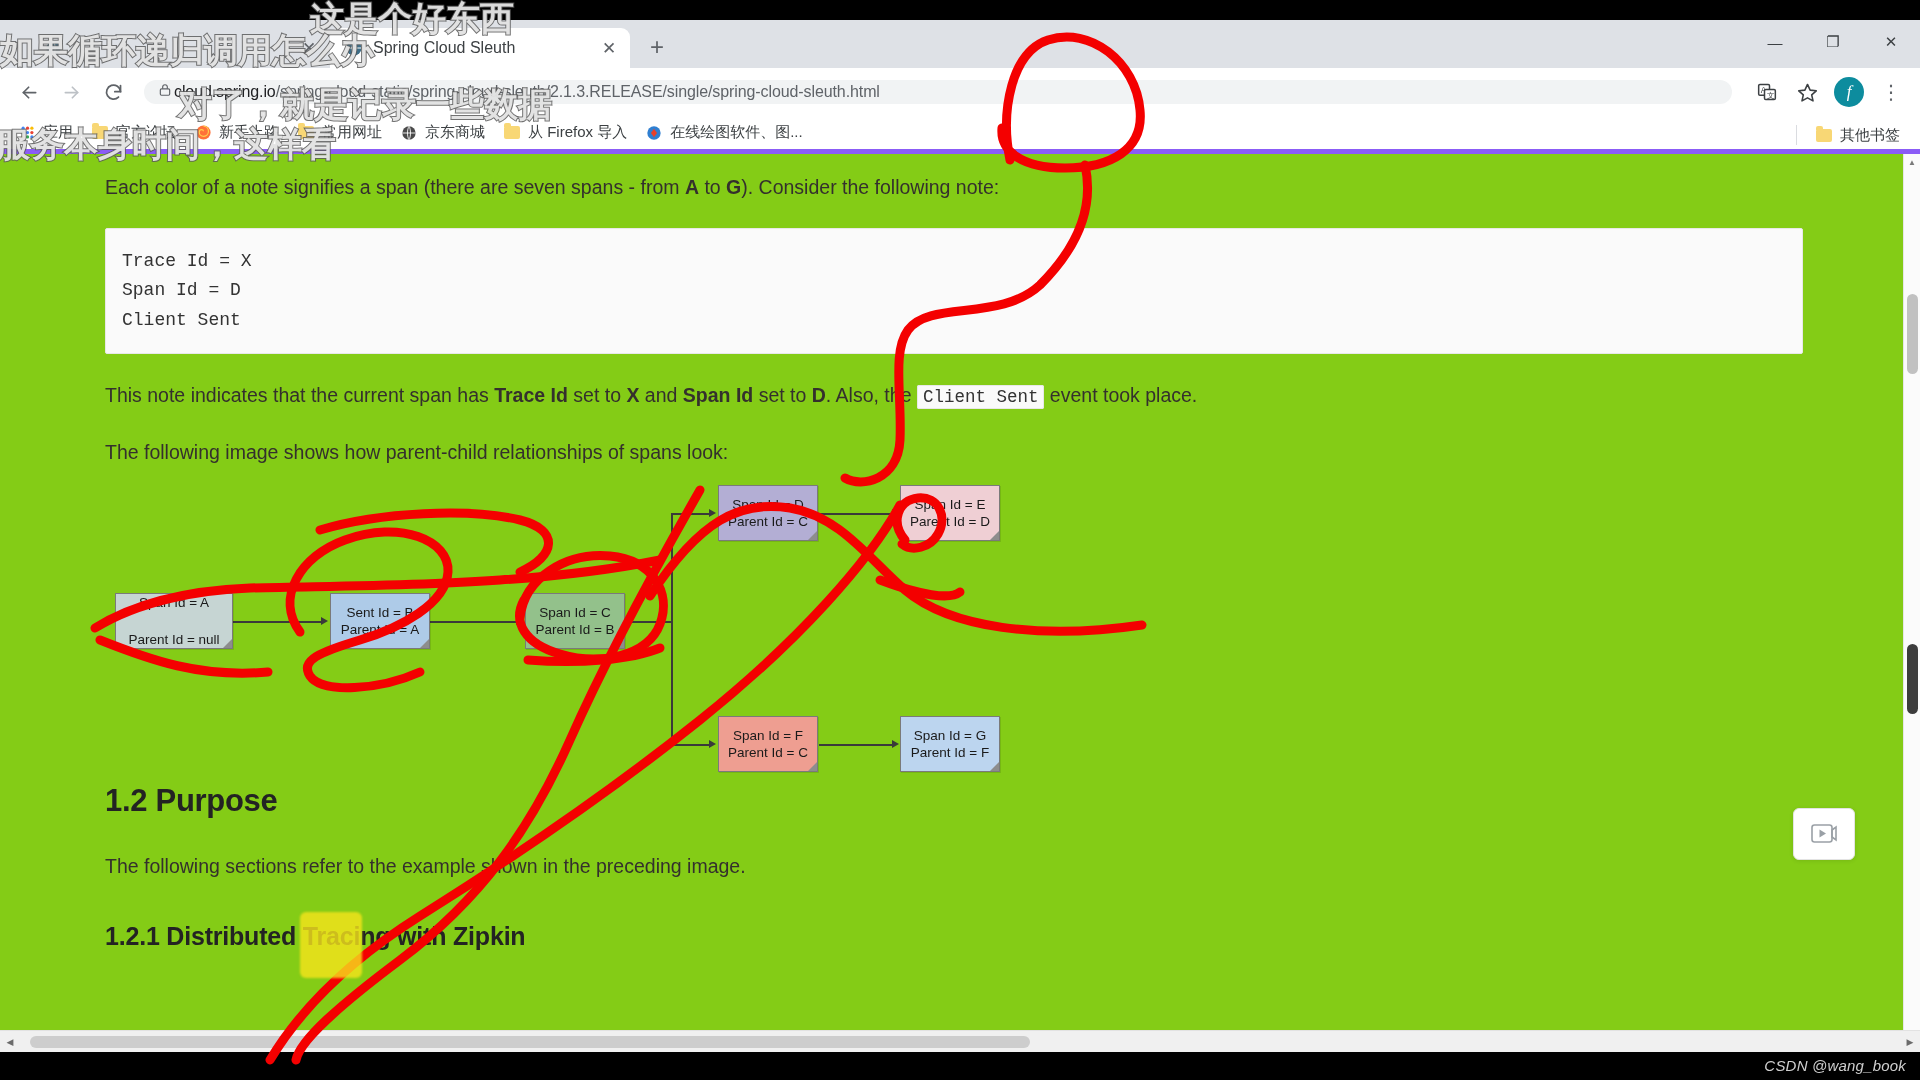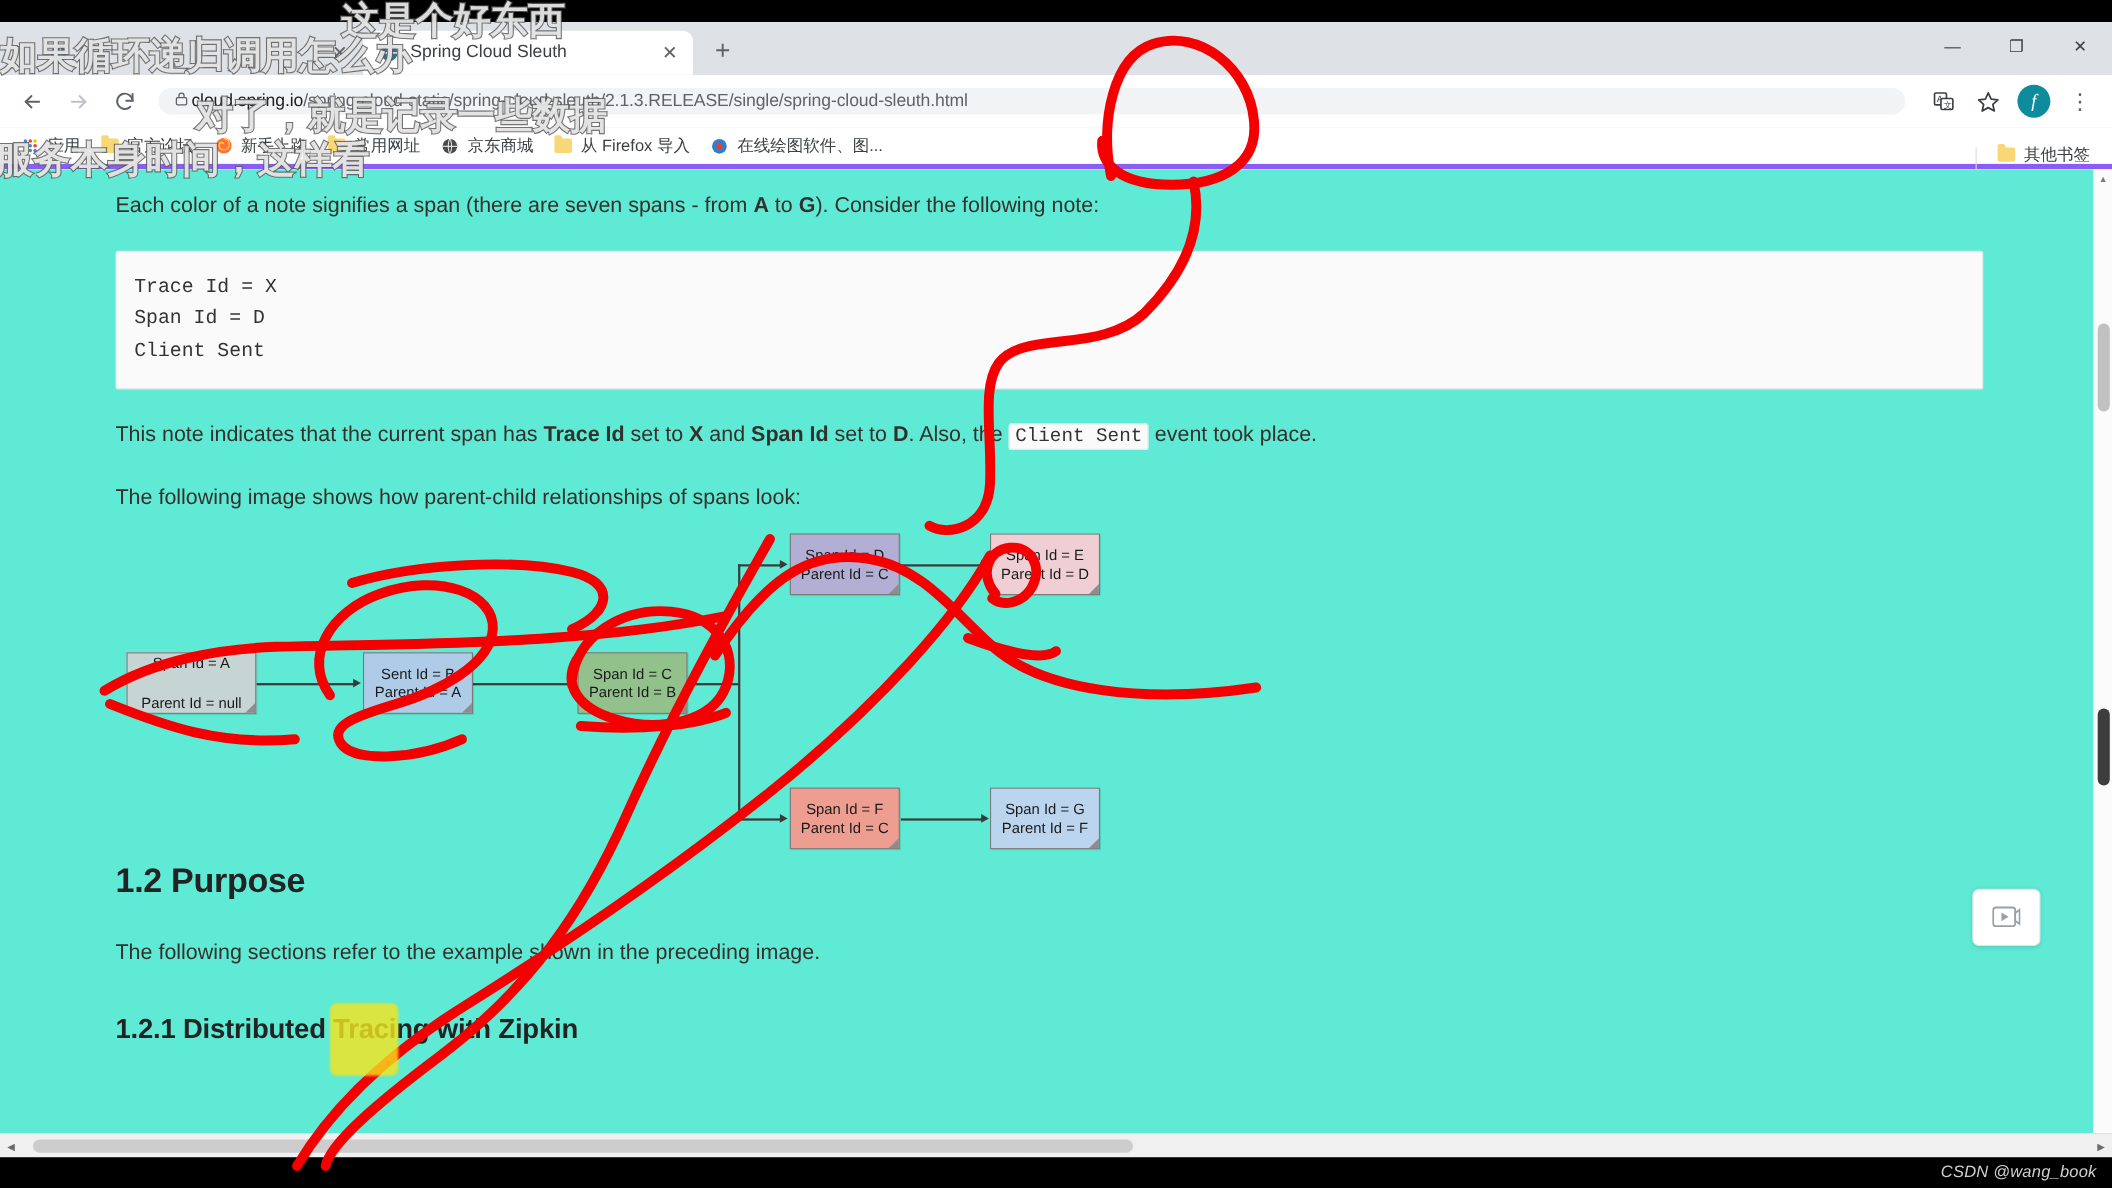--- a/index.html
+++ b/index.html
@@ -142,34 +142,34 @@
   .folder {
     width: 16px; height: 13px; background: #f8d775; border-radius: 2px;
     position: relative;
   }
   .folder::before{
     content:""; position:absolute; left:0; top:-3px; width:7px; height:4px;
     background:#f8d775; border-radius:2px 2px 0 0;
   }
   .bm-right {
     position: absolute; right: 10px; top: 0; height: 38px;
-    display: flex; align-items: flex-end;
+    display: flex; align-items: center;
   }
   .bm-sep { width: 1px; height: 20px; background: #dadce0; margin-right: 10px; }
 
   
   .viewport {
     position: relative;
     height: calc(1032px - 48px - 48px - 38px);
     background: #fff;
     overflow: hidden;
   }
   .page {
     position: absolute; left: 0; top: 0; right: 17px; bottom: 22px;
-    background: #5eead4;
+    background: #84cc16;
     overflow: hidden;
   }
   .content {
     padding: 18px 100px 0 105px;
     color: #34302d;
     font-size: 19.5px;
     line-height: 1.55;
   }
   .content p { margin: 0 0 26px; }
   .content b { font-weight: bold; }

